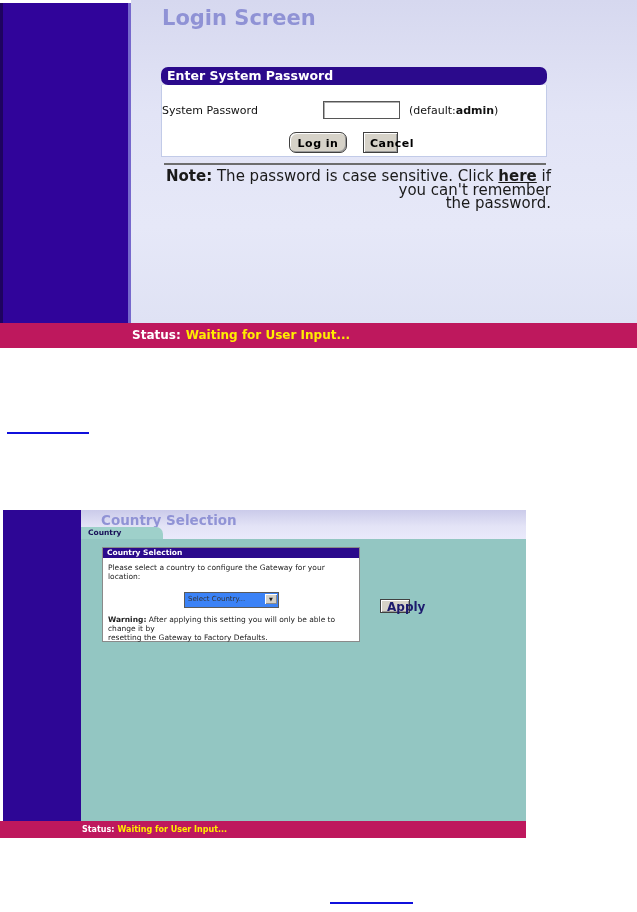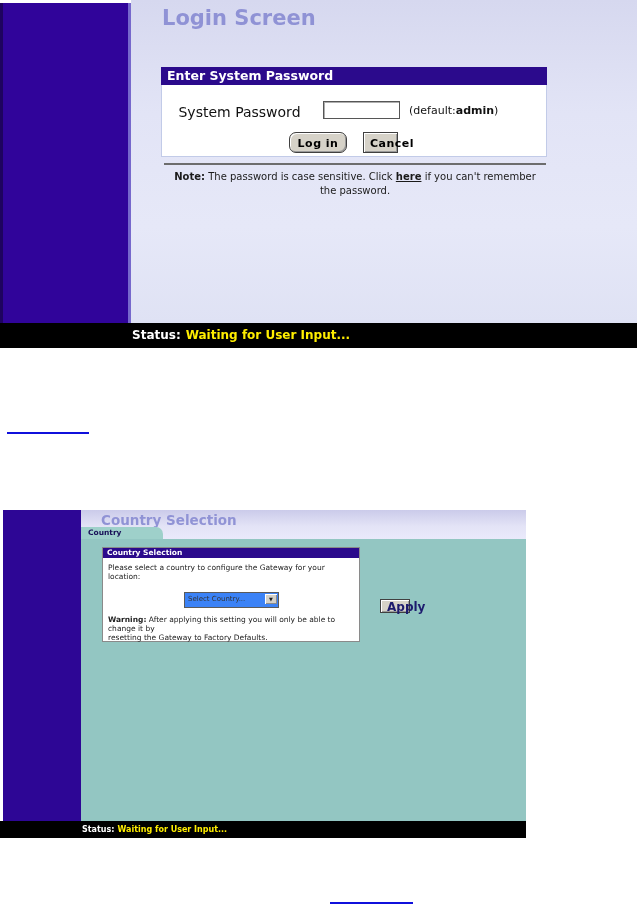--- a/index.html
+++ b/index.html
@@ -9,40 +9,40 @@
   
   .shot1{position:absolute;left:0;top:0;width:637px;height:348px;}
   .s1-left-edge{position:absolute;left:0;top:3px;width:3px;height:320px;background:#1e035f;}
   .s1-sidebar{position:absolute;left:3px;top:3px;width:125px;height:320px;background:#30049a;}
   .s1-sidebar-strip{position:absolute;left:128px;top:3px;width:3px;height:320px;background:#7668cc;}
   .s1-main{position:absolute;left:131px;top:0;width:506px;height:323px;
            background:linear-gradient(#d6d8ef 0%,#e2e4f6 35%,#e6e8f8 70%,#dfe2f4 100%);padding-left:28px;}
   .s1-title{position:absolute;left:31px;top:6px;font-size:21px;font-weight:bold;color:#8f92d5;}
   .s1-panel-header{position:absolute;left:30px;top:67px;width:386px;height:18px;background:#2b0a8c;
                    color:#ffffff;font-size:12.5px;font-weight:bold;line-height:18px;padding-left:6px;
-                   box-sizing:border-box;}
+                   box-sizing:border-box;border-radius:7px;}
   .s1-panel-body{position:absolute;left:30px;top:85px;width:386px;height:72px;background:#ffffff;
                  border-left:1px solid #c2cbe8;border-right:1px solid #c2cbe8;border-bottom:1px solid #c2cbe8;
                  box-sizing:border-box;}
-  .s1-pass-label{position:absolute;left:0;top:19px;width:155px;text-align:center;font-size:14px;color:#111111;}
+  .s1-pass-label{position:absolute;left:0;top:19px;width:155px;text-align:left;font-size:11px;color:#111111;}
   .s1-pass-input{position:absolute;left:161px;top:16px;width:71px;height:16px;background:#ffffff;
                  border:1px solid #565656;box-shadow:inset 1px 1px 0 #aeaeae;font-size:11px;padding:0 2px;}
   .s1-default{position:absolute;left:247px;top:19px;font-size:11px;color:#111111;}
   .btn{background:#d6d2c8;border:1px solid #404040;box-shadow:inset 1px 1px 0 #ffffff,inset -1px -1px 0 #9a9a9a;
        font-family:"DejaVu Sans","Liberation Sans",sans-serif;text-align:center;cursor:pointer;}
   .s1-login{position:absolute;left:127px;top:47px;width:58px;height:21px;font-size:11px;font-weight:bold;
             letter-spacing:0.5px;color:#000000;line-height:19px;border-radius:7px;}
   .s1-cancel{position:absolute;left:201px;top:47px;width:35px;height:21px;font-size:11px;font-weight:bold;
              letter-spacing:0.5px;color:#000000;line-height:19px;}
   .s1-separator{position:absolute;left:33px;top:163px;width:382px;height:2px;background:#6d6d6d;}
-  .s1-note{position:absolute;left:28px;top:170px;width:392px;text-align:center;font-size:10px;
+  .s1-note{position:absolute;left:28px;top:170px;width:392px;text-align:right;font-size:15px;
            color:#1a1a1a;line-height:13.5px;}
   .s1-note b{font-weight:bold;}
   .s1-note a{color:#1a1a1a;font-weight:bold;text-decoration:underline;cursor:pointer;}
-  .statusbar{background:#000000;font-weight:bold;}
+  .statusbar{background:#be185d;font-weight:bold;}
   .s1-status{position:absolute;left:0;top:323px;width:637px;height:25px;}
   .s1-status .txt{position:absolute;left:132px;top:0;line-height:25px;font-size:12px;color:#ffffff;}
   .status-val{color:#ffee00;margin-left:5px;}
 
   
   .bare-link-1{position:absolute;left:7px;top:432px;width:82px;height:2px;background:#1010dc;cursor:pointer;}
   .bare-link-2{position:absolute;left:330px;top:902px;width:83px;height:2px;background:#1010dc;cursor:pointer;}
 
   
   .shot2{position:absolute;left:0;top:509px;width:526px;height:329px;}

